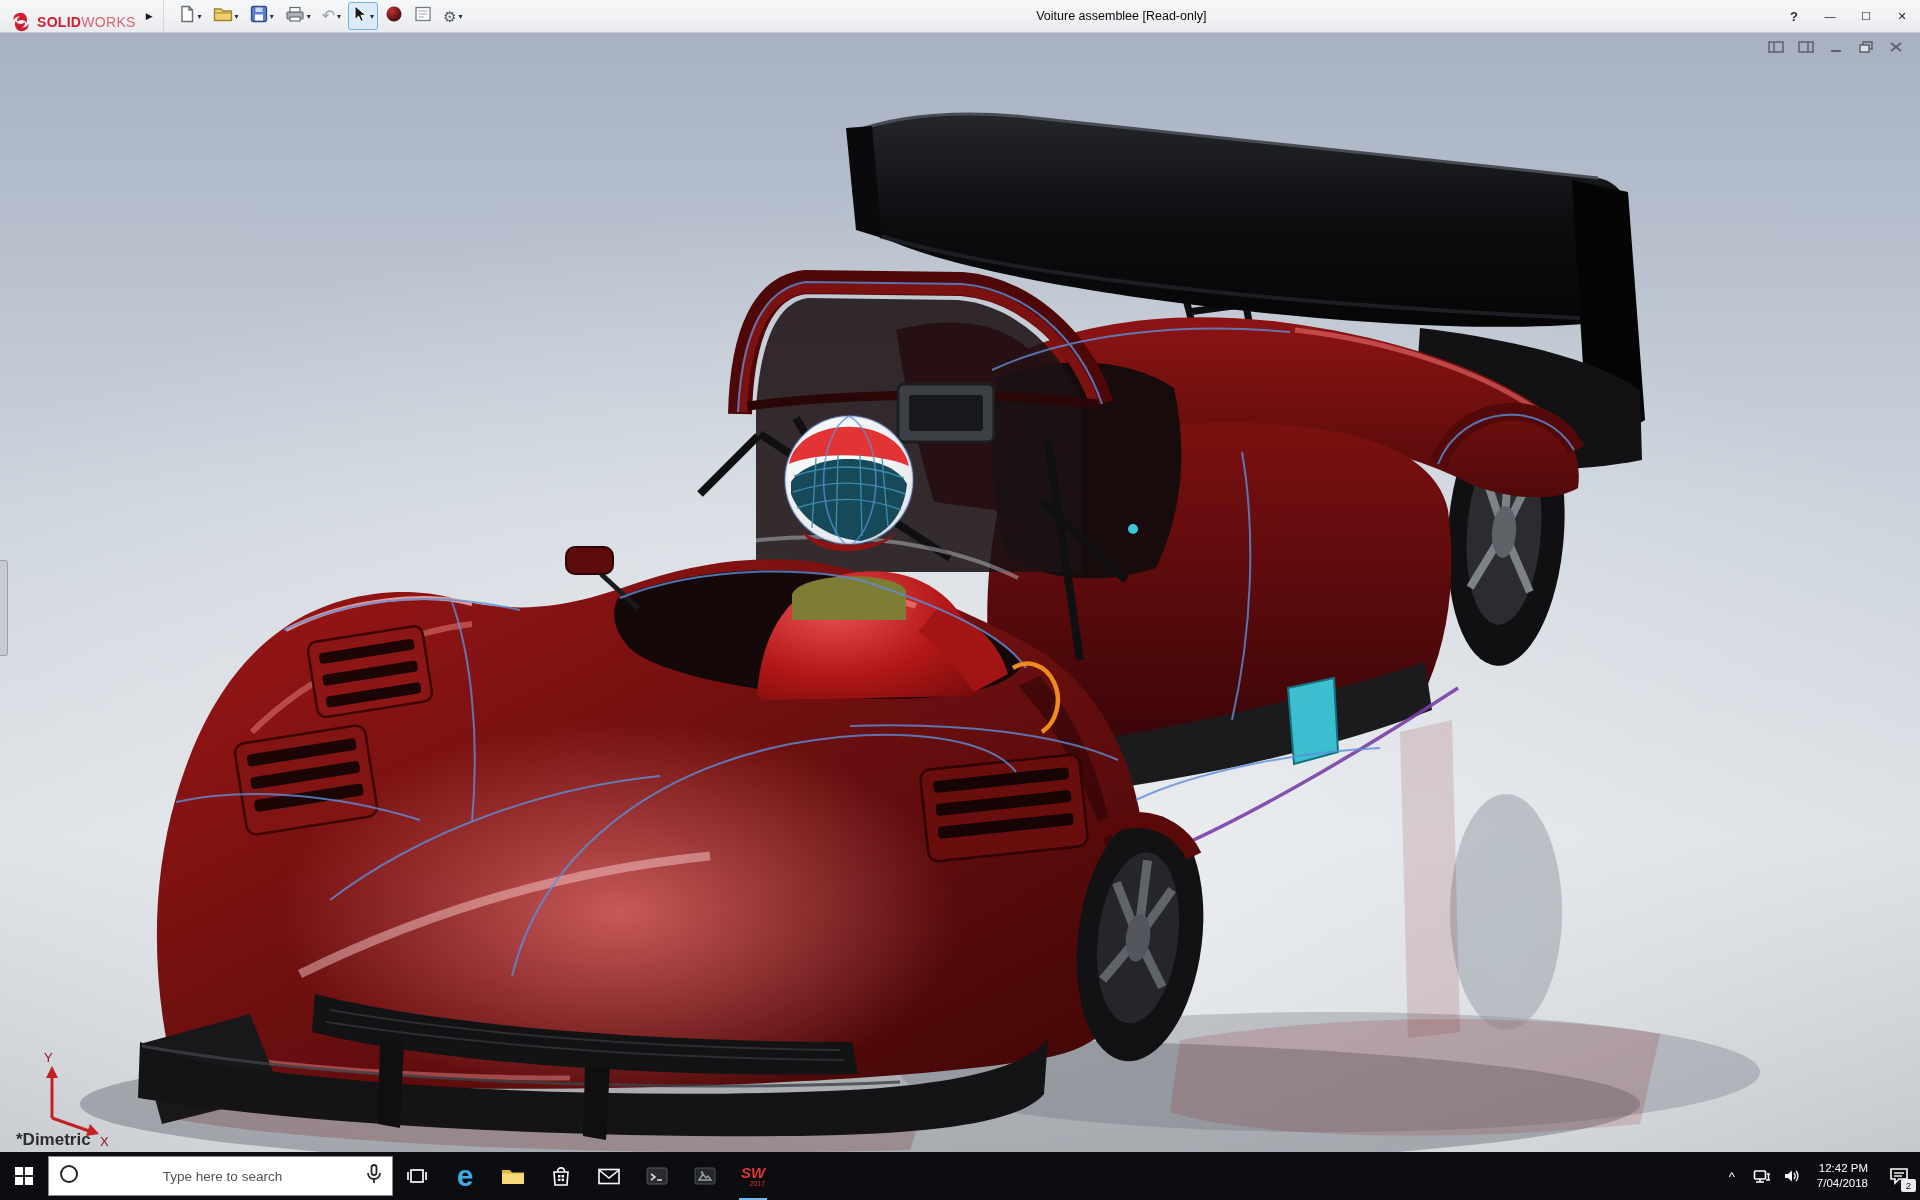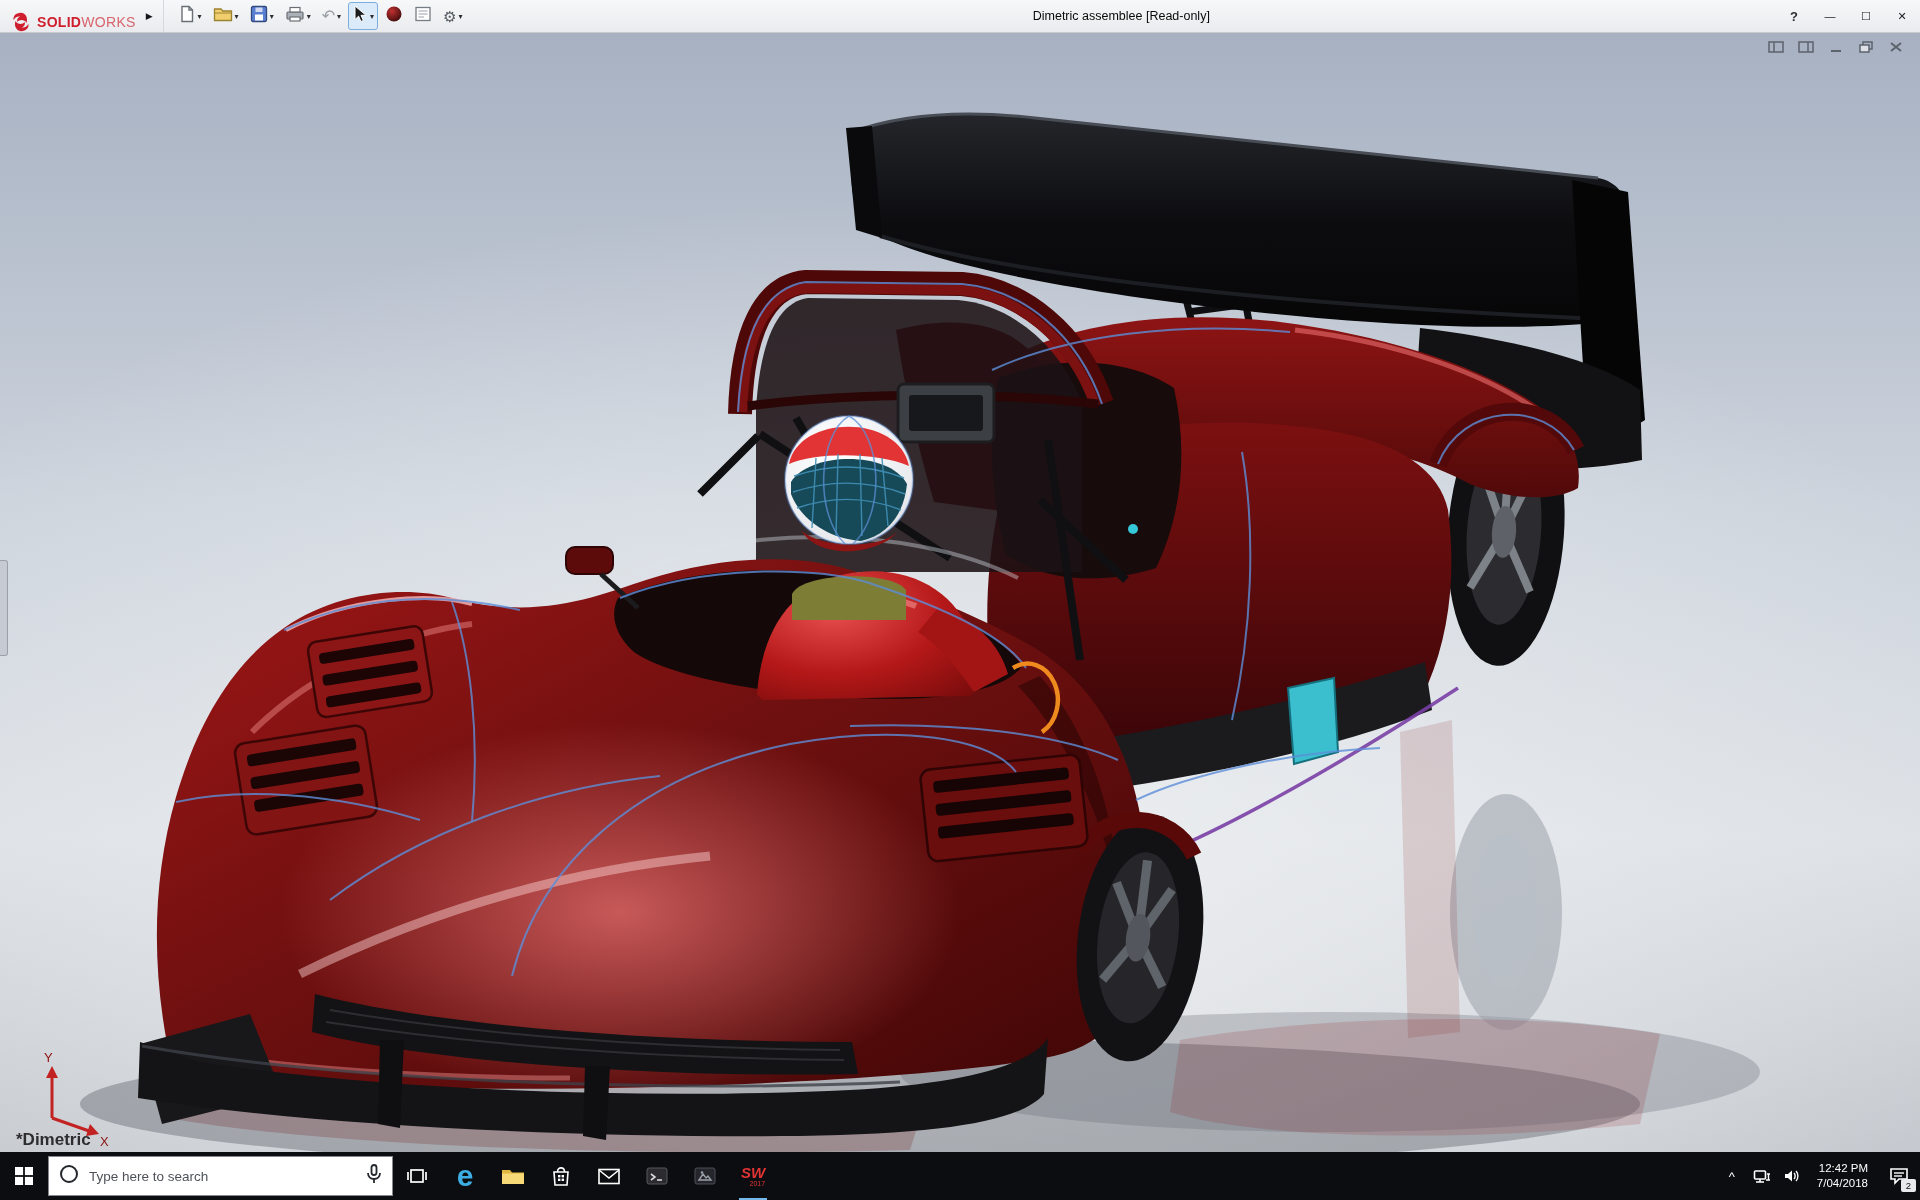--- a/index.html
+++ b/index.html
@@ -28,21 +28,21 @@
   .scene{position:absolute;inset:0;width:100%;height:100%;display:block;}
   .doc-controls{position:absolute;top:8px;right:16px;display:flex;gap:14px;align-items:center;}
   .dc{opacity:.85;display:flex;}
   .view-label{position:absolute;left:16px;bottom:2px;font-size:17px;font-weight:700;color:#2d2d30;}
   .splitter{position:absolute;left:0;top:528px;width:7px;height:94px;background:#c6cbd2;border:1px solid #9aa0a8;border-left:none;border-radius:0 3px 3px 0;}
 
   
   .taskbar{position:absolute;left:0;bottom:0;width:1920px;height:48px;background:#0c0d10;display:flex;align-items:center;z-index:30;}
   .tb-btn{width:48px;height:48px;background:transparent;border:none;display:flex;align-items:center;justify-content:center;position:relative;padding:0;cursor:default;}
   .search-box{width:345px;height:40px;background:#ffffff;border:1px solid #85898f;display:flex;align-items:center;gap:7px;padding:0 9px;box-sizing:border-box;}
-  .search-input{flex:1;border:none;outline:none;font-size:13.5px;color:#222;background:transparent;font-family:inherit;min-width:0;}
+  .search-input{flex:1;border:none;outline:none;font-size:13.5px;color:#222;background:transparent;font-family:inherit;min-width:0;text-align:center;}
   .search-input::placeholder{color:#4e5258;}
   .edge-glyph{font-size:30px;font-weight:700;color:#3daee4;line-height:1;}
   .sw-mark{text-align:right;line-height:1;}
   .sw-mark b{display:block;color:#e23434;font-size:15px;font-style:italic;}
   .sw-mark i{display:block;color:#e23434;font-size:7px;font-style:normal;}
   .app.running::after{content:"";position:absolute;bottom:0;left:10px;right:10px;height:2px;background:#76b9ed;}
   .tray{margin-left:auto;display:flex;align-items:center;height:100%;}
   .tray-ico{display:flex;align-items:center;justify-content:center;width:30px;height:48px;color:#fff;font-size:13px;}
   .clock{color:#fff;font-size:11.5px;text-align:right;line-height:1.3;padding:0 10px;}
   .action-center{position:relative;width:42px;height:48px;display:flex;align-items:center;justify-content:center;}
@@ -123,21 +123,21 @@
               <line x1="4.5" y1="9" x2="13.5" y2="9" stroke="#9aa0a8"></line>
               <line x1="4.5" y1="12" x2="10" y2="12" stroke="#9aa0a8"></line>
             </svg></span>
       </div>
       <div class="tool-group">
         <span class="gear-glyph">⚙</span>
         <span class="caret">▾</span>
       </div>
     </div>
 
-    <div class="tb-title">Dimetric assemblee [Read-only]</div>
+    <div class="tb-title">Voiture assemblee [Read-only]</div>
 
     <div class="tb-right">
       <span class="help-btn">?</span>
       <span class="win-btn">—</span>
       <span class="win-btn">☐</span>
       <span class="win-btn">✕</span>
     </div>
   </header>
 
   <div class="viewport">

